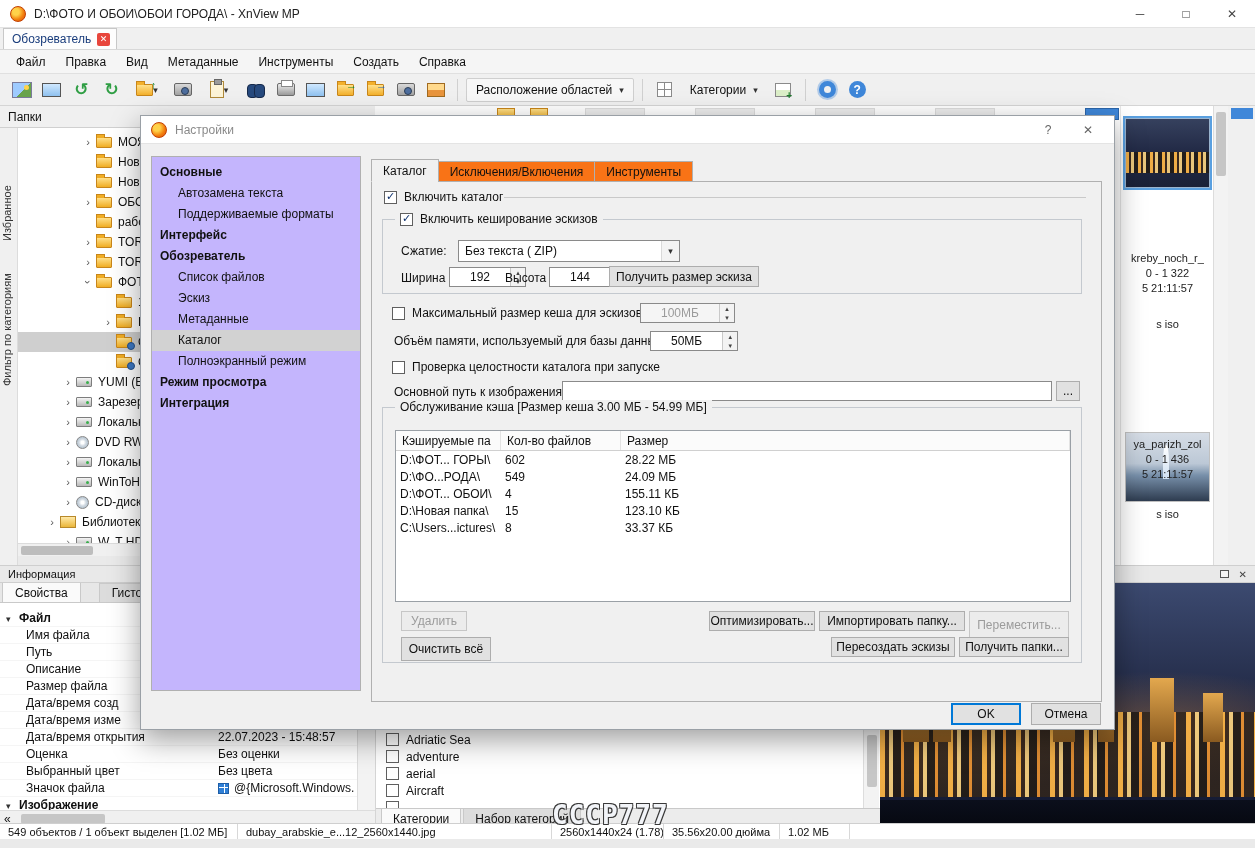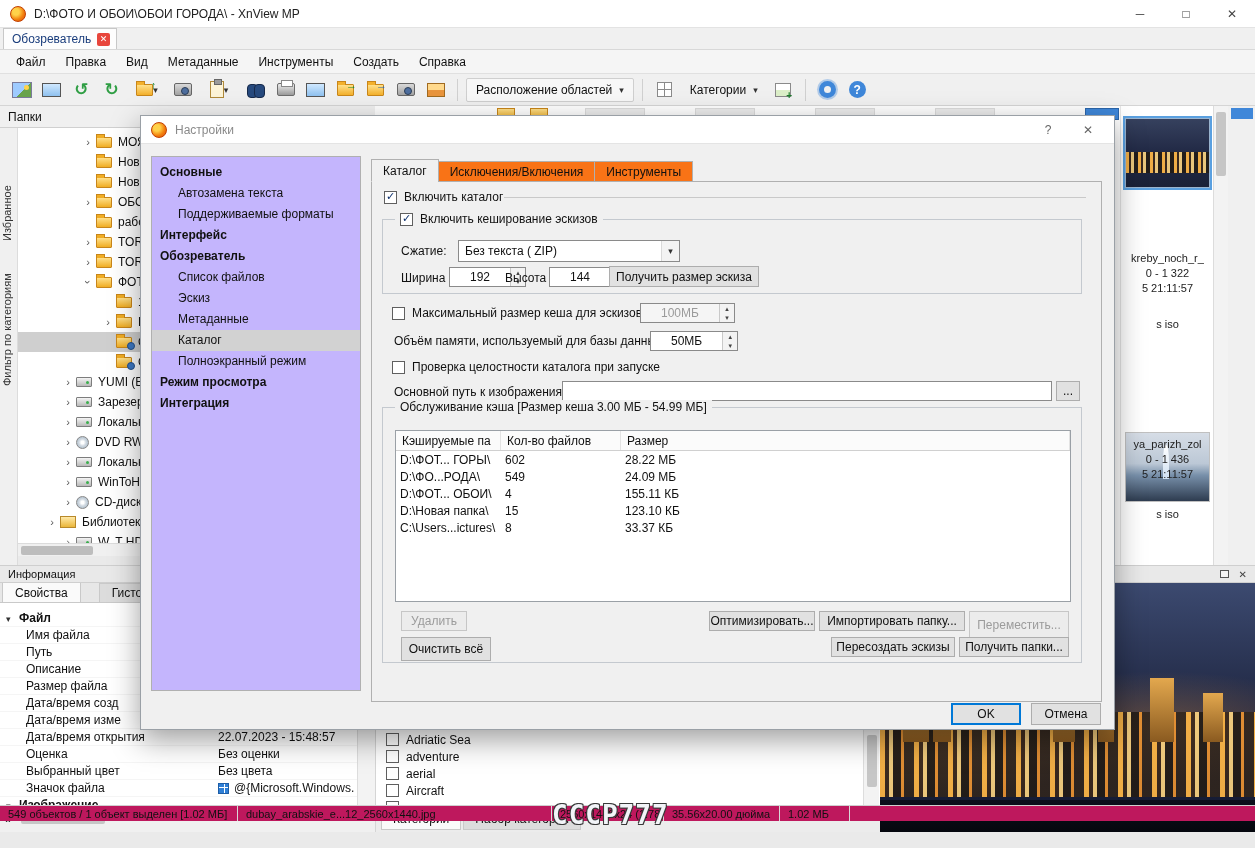--- a/index.html
+++ b/index.html
@@ -114,21 +114,21 @@
 .cattabs{position:absolute;left:0;top:225px;width:505px;height:24px;background:#ececec;border-top:1px solid #c9c9c9;display:flex;align-items:flex-start;padding-left:5px;gap:2px}
 .cattab{height:21px;padding:3px 11px;border:1px solid #c9c9c9;border-top:none;background:#dcdcdc;white-space:nowrap}
 .cattab.act{background:#fafafa}
 
 .preview{left:880px;top:583px;width:375px;height:249px;overflow:hidden;background:radial-gradient(ellipse 230px 90px at 18% 60%,rgba(255,190,90,.5),transparent 70%),radial-gradient(ellipse 260px 80px at 75% 58%,rgba(255,170,70,.33),transparent 70%),linear-gradient(180deg,#3c4a70 0%,#27304e 38%,#1a2140 55%,#141a30 100%)}
 .skyband{position:absolute;left:0;right:0;top:52%;height:34%;background:repeating-linear-gradient(90deg,rgba(250,180,70,.95) 0 5px,rgba(60,40,25,.85) 5px 9px,rgba(255,215,130,.9) 9px 13px,rgba(35,28,22,.9) 13px 21px,rgba(240,150,50,.9) 21px 24px,rgba(50,38,28,.85) 24px 34px)}
 .tw{position:absolute;background:linear-gradient(180deg,#e3a84e,#8a5a20)}
 .spire{position:absolute;left:33%;top:16%;width:5px;height:40%;background:linear-gradient(180deg,#f3d08a,#b27c2e)}
 .fgnd{position:absolute;left:0;right:0;bottom:0;height:13%;background:linear-gradient(180deg,#0b0f1c,#05070e)}
 
-.statusbar{left:0;top:805px;width:1255px;height:16px;background:#be185d;border-top:1px solid #cfcfcf;display:flex;align-items:center;font-size:11px;z-index:6}
+.statusbar{left:0;top:823px;width:1255px;height:16px;background:#ffffff;border-top:1px solid #cfcfcf;display:flex;align-items:center;font-size:11px;z-index:6}
 .sseg{padding:0 8px;height:100%;display:flex;align-items:center;border-right:1px solid #d8d8d8;white-space:nowrap;overflow:hidden}
 
 .wm{left:552px;top:800px;width:200px;height:36px;z-index:40;font-family:"DejaVu Sans Mono",monospace;font-weight:bold;font-size:26px;color:#f2f4f8;letter-spacing:1px;text-shadow:-1px -1px 0 #3a3a3a,1px -1px 0 #3a3a3a,-1px 1px 0 #3a3a3a,1px 1px 0 #3a3a3a}
 
 .dialog{left:140px;top:115px;width:975px;height:615px;background:#f0f0f0;border:1px solid #9aa0a6;box-shadow:0 10px 28px rgba(0,0,0,.38);z-index:50}
 .dtitle{height:28px;background:#fff;display:flex;align-items:center;padding:0 10px;border-bottom:1px solid #e4e4e4}
 .dtitletxt{color:#8a8a8a;margin-left:8px}
 .dctrls{margin-left:auto;display:flex;gap:8px}
 .dctrl{width:32px;height:24px;display:flex;align-items:center;justify-content:center;color:#666}
 .dnav{position:absolute;left:10px;top:40px;width:210px;height:535px;background:#c4b5fd;border:1px solid #b0b0b0;padding-top:5px}

